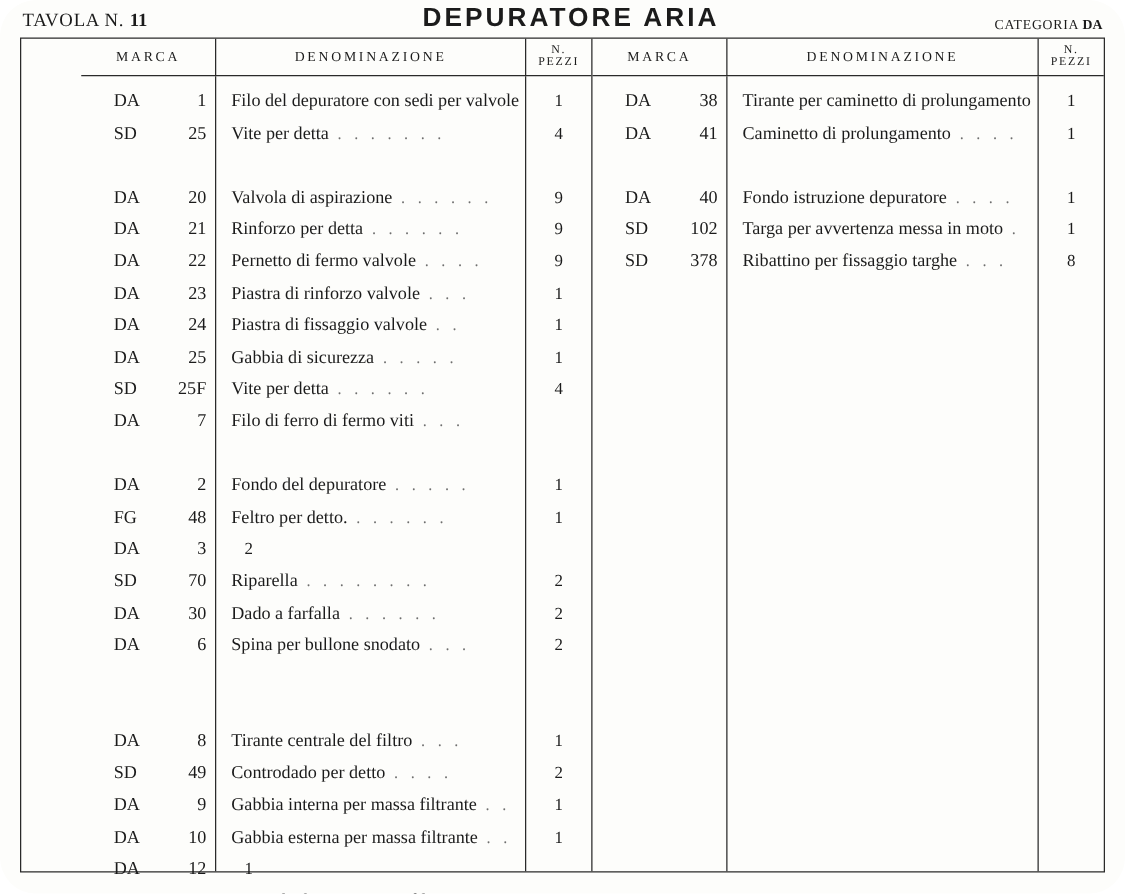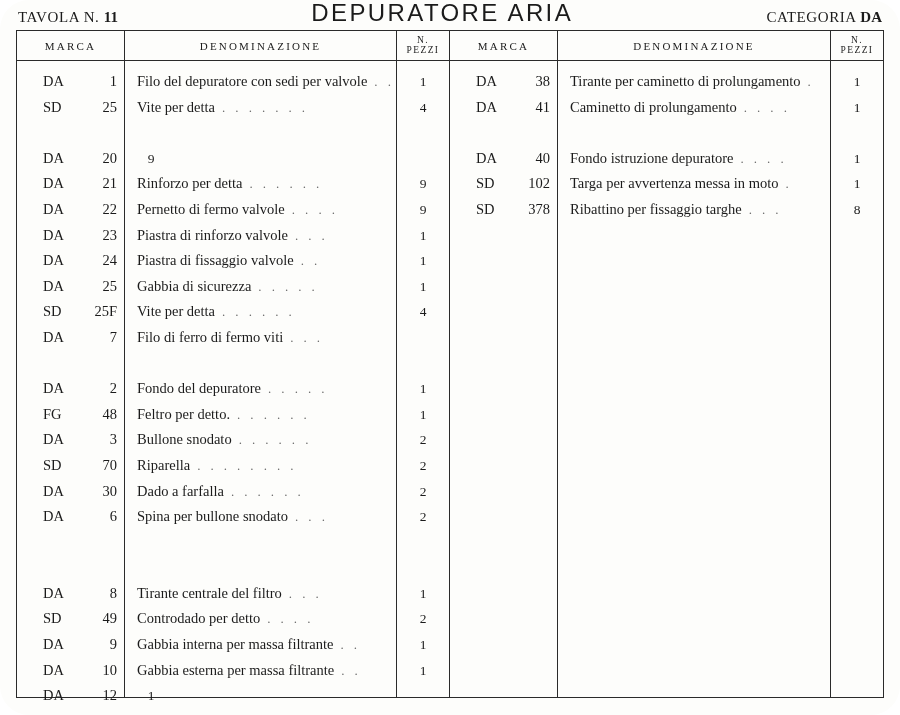--- a/index.html
+++ b/index.html
@@ -38,44 +38,45 @@
     letter-spacing: 0.6px;
     font-family: "Liberation Serif", serif;
     white-space: nowrap;
   }
   .hdr-left .num {
     font-weight: bold;
     letter-spacing: 0;
   }
   .hdr-center {
     font-family: "Liberation Sans", sans-serif;
-    font-weight: normal;
-    font-size: 24px;
+    font-weight: bold;
+    font-size: 21px;
     letter-spacing: 2.4px;
     margin-bottom: -1px;
   }
   .hdr-right {
-    font-size: 15px;
+    font-size: 11px;
     letter-spacing: 0.6px;
     white-space: nowrap;
     margin-top: 48px;
   }
   .hdr-right .cat {
     font-weight: bold;
     letter-spacing: 0;
   }
 
   
   .frame {
     position: relative;
     margin: 0 16px;
     height: 668px;
     border: 1.6px solid #2a2a2a;
     box-sizing: border-box;
     background: #fdfdfb;
+    padding-left: 48px;
   }
   .frame::after {
     
     content: "";
     position: absolute;
     left: 0; right: 0; bottom: 2px;
     height: 1px;
     background: transparent;
   }
 
@@ -236,20 +237,21 @@
               </div>
               <div class="row empty">
                 <span class="m-code"></span>
                 <span class="m-num"></span>
                 <span class="d-text"><span></span><span class="dots"></span></span>
                 <span class="p-num"></span>
               </div>
               <div class="row">
                 <span class="m-code">DA</span>
                 <span class="m-num">20</span>
+                <span class="d-text"><span>Valvola di aspirazione</span><span class="dots">.   .   .   .   .   .</span></span>
                 <span class="p-num">9</span>
               </div>
               <div class="row">
                 <span class="m-code">DA</span>
                 <span class="m-num">21</span>
                 <span class="d-text"><span>Rinforzo per detta</span><span class="dots">.   .   .   .   .   .</span></span>
                 <span class="p-num">9</span>
               </div>
               <div class="row">
                 <span class="m-code">DA</span>
@@ -301,21 +303,20 @@
               </div>
               <div class="row">
                 <span class="m-code">FG</span>
                 <span class="m-num">48</span>
                 <span class="d-text"><span>Feltro per detto.</span><span class="dots">.   .   .   .   .   .</span></span>
                 <span class="p-num">1</span>
               </div>
               <div class="row">
                 <span class="m-code">DA</span>
                 <span class="m-num">3</span>
-                <span class="d-text"><span>Bullone snodato</span><span class="dots">.   .   .   .   .   .</span></span>
                 <span class="p-num">2</span>
               </div>
               <div class="row">
                 <span class="m-code">SD</span>
                 <span class="m-num">70</span>
                 <span class="d-text"><span>Riparella</span><span class="dots">.   .   .   .   .   .   .   .</span></span>
                 <span class="p-num">2</span>
               </div>
               <div class="row">
                 <span class="m-code">DA</span>

